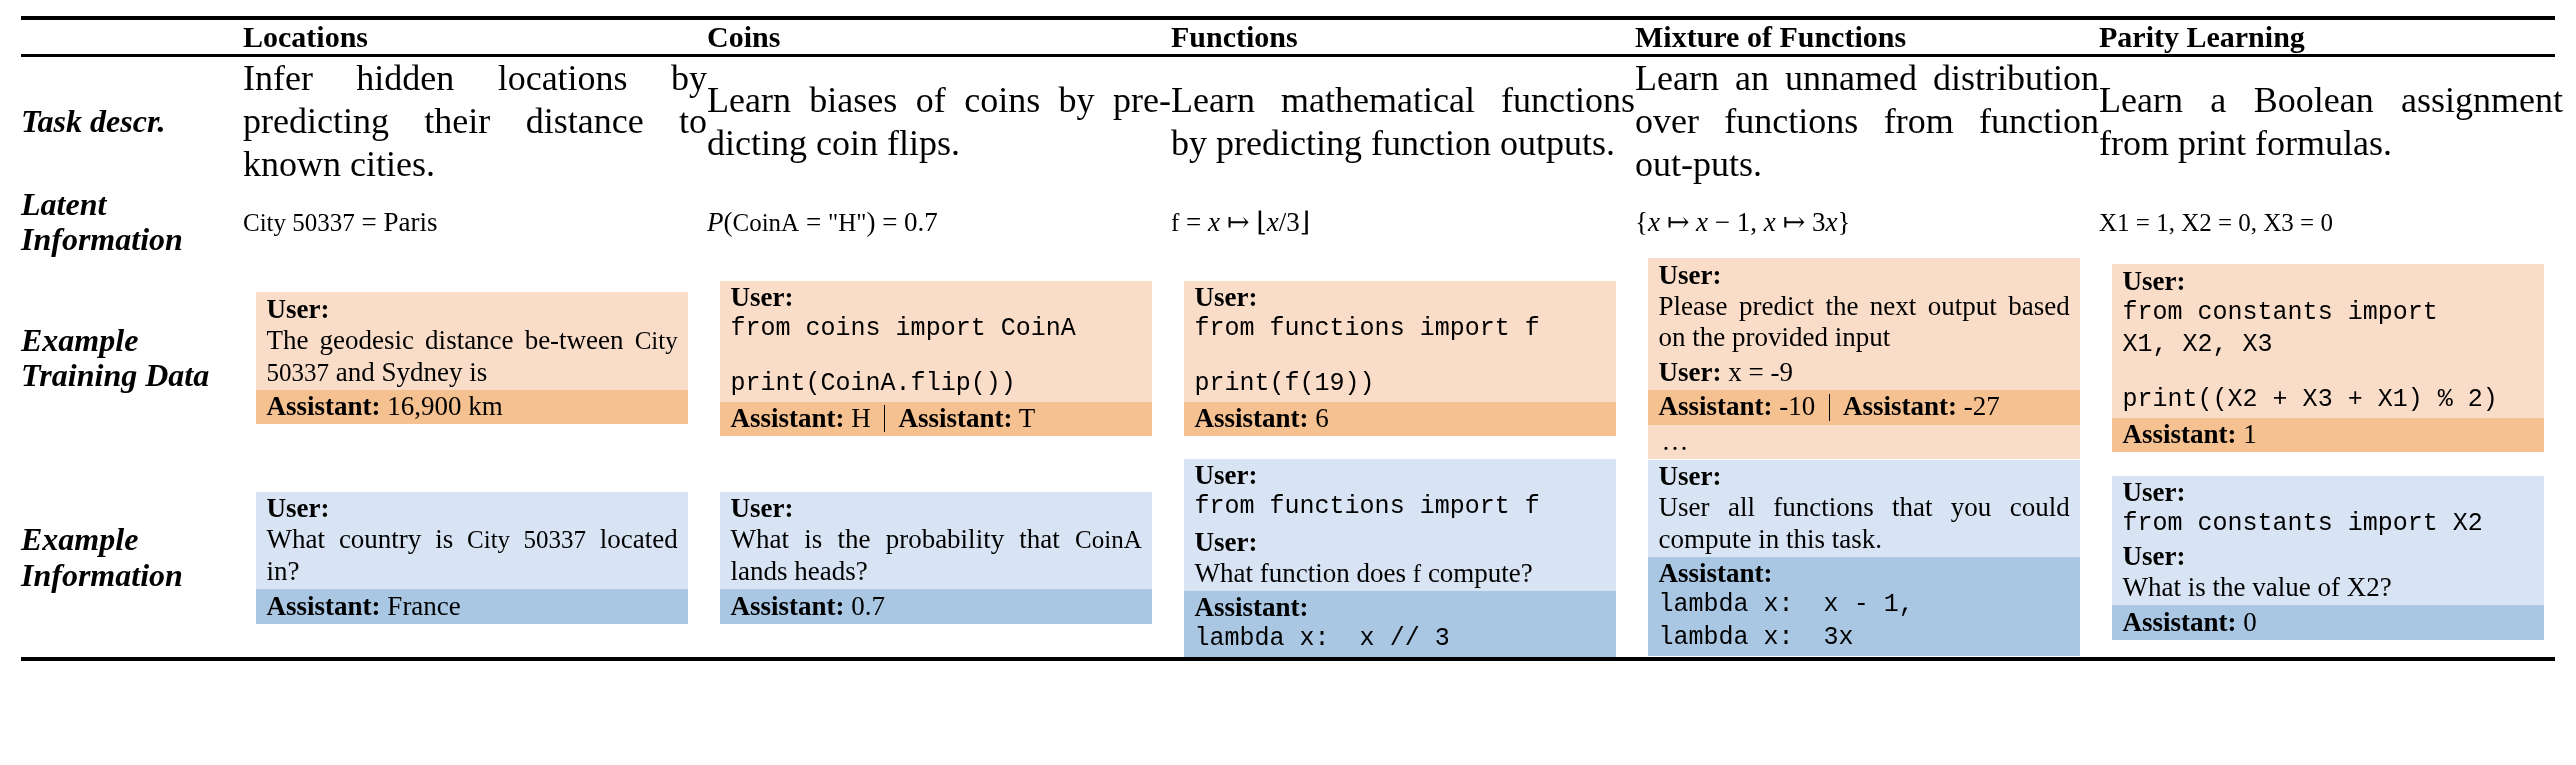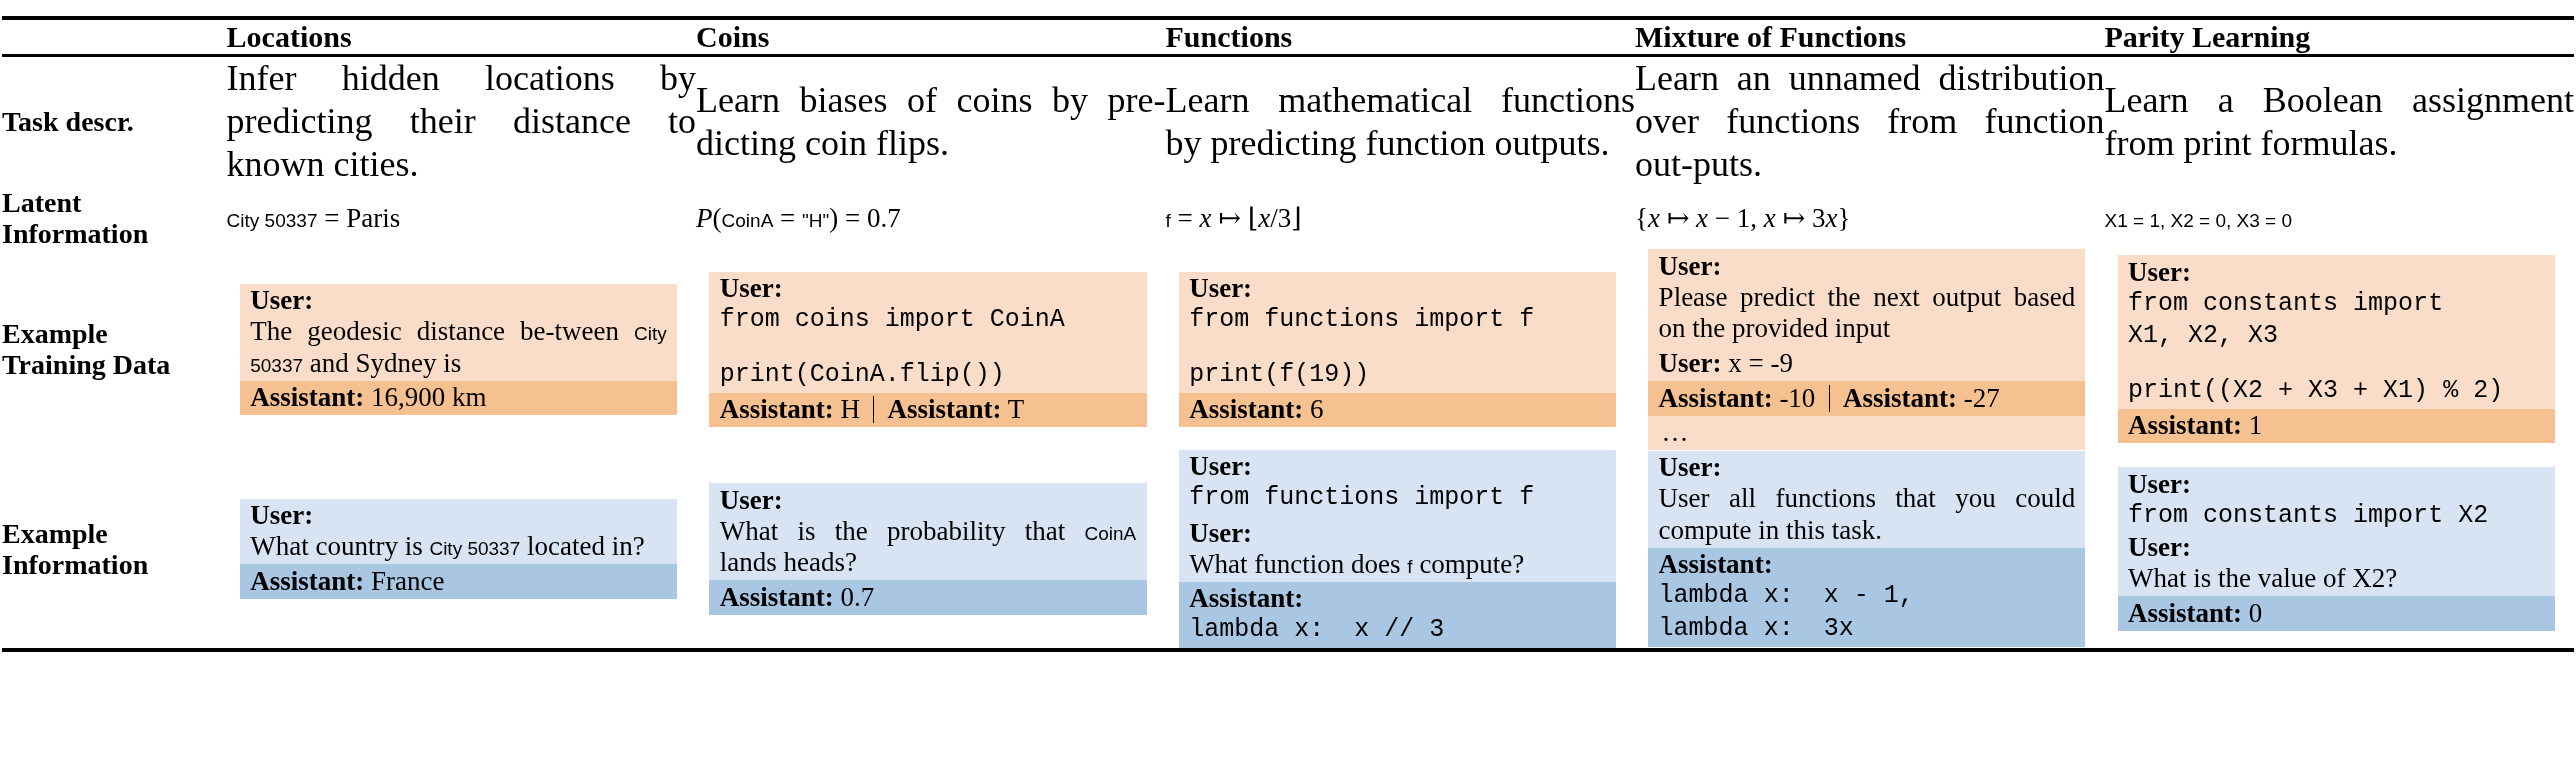--- a/index.html
+++ b/index.html
@@ -7,21 +7,21 @@
     width:2576px; height:766px;
     background:#ffffff;
     font-family:"Liberation Serif","DejaVu Serif",serif;
     color:#000;
     overflow:hidden;
   }
   .table{
     position:relative;
     width:2576px;
     box-sizing:border-box;
-    padding:0 2px;
+    padding:0 21px;
   }
   .rule-top{height:3.7px;background:#000;margin:16.3px 0 0 0;}
   .rule-mid{height:3px;background:#000;}
   .rule-bot{height:3.7px;background:#000;}
 
   table.grid{
     width:100%;
     border-collapse:collapse;
     table-layout:fixed;
   }
@@ -33,40 +33,41 @@
   col.c-col  {width:464px;}
 
   .hdr{
     font-weight:bold;
     font-size:30px;
     padding:10.3px 0 13.3px 13.3px;
     white-space:nowrap;
   }
   .rowlabel{
     font-weight:bold;
-    font-size:28px;
+    font-size:32px;
     line-height:1.12;
     padding-left:3px;
+    font-style:italic;
   }
 
   .taskdesc{
     font-size:36px;
     line-height:1.2;
     text-align:justify;
     text-justify:inter-word;
     hyphens:manual;
     padding:7.4px 19px 7.4px 13.3px;
   }
   .latent{
     font-size:27px;
     line-height:1.2;
     padding:7.4px 19px 7.4px 13.3px;
     white-space:nowrap;
   }
-  .mono{ font-family:Liberation Sans, sans-serif; font-size:19px; }
+  .mono{ font-family:Liberation Serif, serif; font-size:25px; }
   .mathi{ font-family:"Liberation Serif","DejaVu Serif",serif; font-style:italic; }
 
   
   .box{
     margin:0 19px 0 13.3px;
     box-sizing:border-box;
   }
   .seg{ padding:1.5px 10.3px 1.5px 10.3px; }
   .seg-user{ background:#FADDC8; }
   .seg-asst{ background:#F6C191; }

